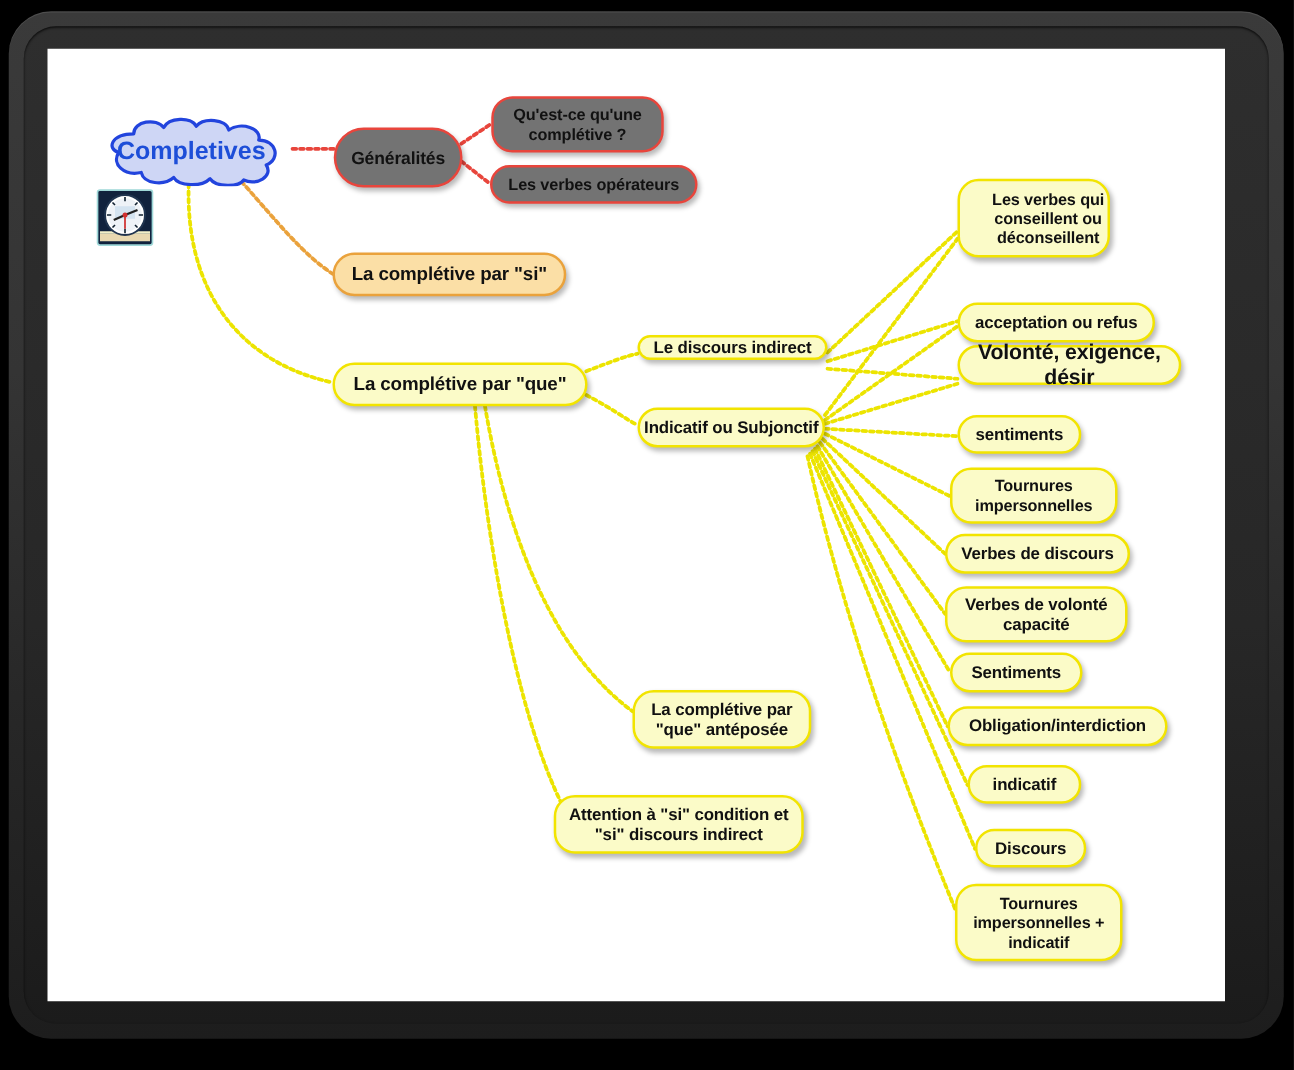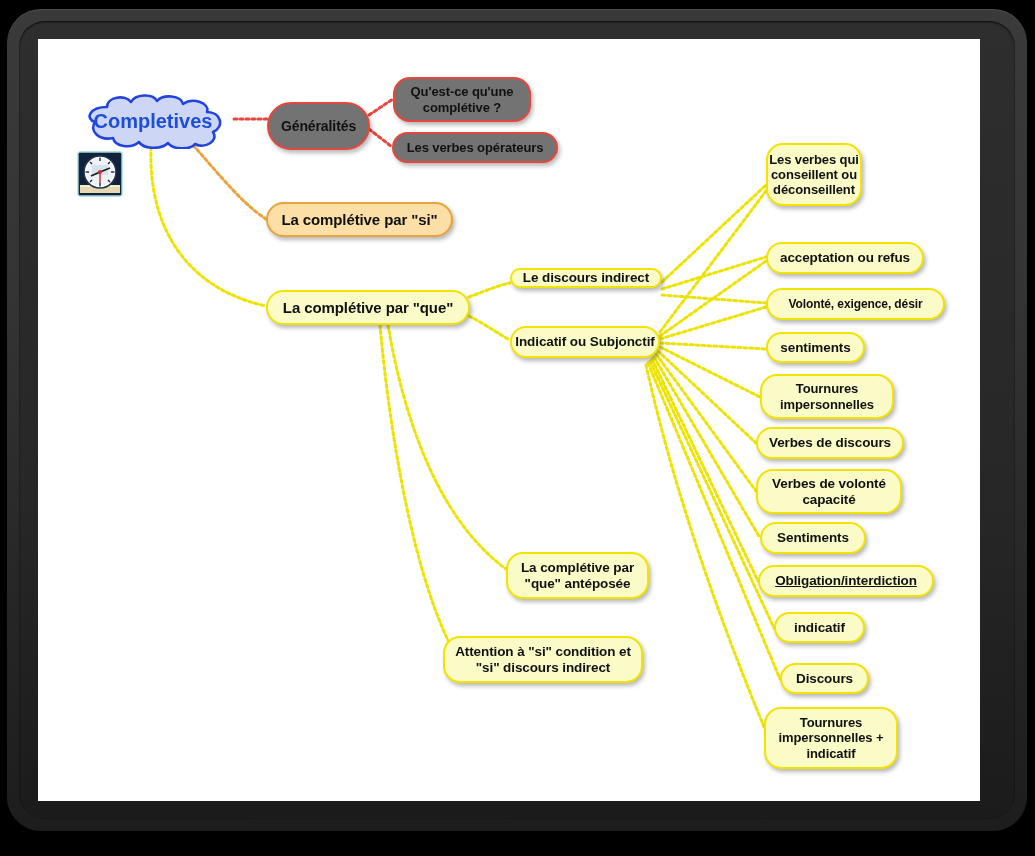--- a/index.html
+++ b/index.html
@@ -221,41 +221,41 @@
     <div class="node pink" style="left:354px; top:93px; width:166px; height:31px; font-size:13px;">Les verbes opérateurs</div>
 
     <div class="node orange" style="left:228px; top:163px; width:187px; height:35px; font-size:15px;">La complétive par "si"</div>
 
     <div class="node yellow" style="left:228px; top:251px; width:204px; height:35px; font-size:15px;">La complétive  par "que"</div>
 
     <div class="node yellow" style="left:472px; top:229px; width:152px; height:20px; font-size:13.5px;">Le discours indirect</div>
 
     <div class="node yellow" style="left:472px; top:287px; width:150px; height:32px; font-size:13.5px;">Indicatif ou Subjonctif</div>
 
-    <div class="node yellow multiline" style="left:728px; top:104px; width:96px; height:63px; font-size:13px;">Les verbes qui
+    <div class="node yellow multiline" style="left:728px; top:104px; width:122px; height:63px; font-size:13px;padding-left:23px;">Les verbes qui
 conseillent ou
 déconseillent</div>
 
     <div class="node yellow" style="left:728px; top:203px; width:158px; height:32px; font-size:13.5px;">acceptation ou refus</div>
 
-    <div class="node yellow" style="left:728px; top:249px; width:179px; height:32px; font-size:12px;">Volonté, exigence, désir</div>
+    <div class="node yellow" style="left:728px; top:237px; width:179px; height:32px; font-size:17px;">Volonté, exigence, désir</div>
 
     <div class="node yellow" style="left:728px; top:293px; width:99px; height:31px; font-size:13.5px;">sentiments</div>
 
     <div class="node yellow multiline" style="left:722px; top:335px; width:134px; height:45px; font-size:13px;">Tournures
 impersonnelles</div>
 
     <div class="node yellow" style="left:718px; top:388px; width:148px; height:32px; font-size:13.5px;">Verbes de discours</div>
 
     <div class="node yellow multiline" style="left:718px; top:430px; width:146px; height:45px; font-size:13.5px;">Verbes de volonté
 capacité</div>
 
     <div class="node yellow" style="left:722px; top:483px; width:106px; height:32px; font-size:13.5px;">Sentiments</div>
 
-    <div class="node yellow" style="left:720px; top:526px; width:176px; height:32px; font-size:13.5px;text-decoration:underline;">Obligation/interdiction</div>
+    <div class="node yellow" style="left:720px; top:526px; width:176px; height:32px; font-size:13.5px;">Obligation/interdiction</div>
 
     <div class="node yellow" style="left:736px; top:573px; width:91px; height:31px; font-size:13.5px;">indicatif</div>
 
     <div class="node yellow" style="left:742px; top:624px; width:89px; height:31px; font-size:13.5px;">Discours</div>
 
     <div class="node yellow multiline" style="left:726px; top:668px; width:134px; height:62px; font-size:13px;">Tournures
 impersonnelles +
 indicatif</div>
 
     <div class="node yellow multiline" style="left:468px; top:513px; width:143px; height:47px; font-size:13.5px;">La complétive par

